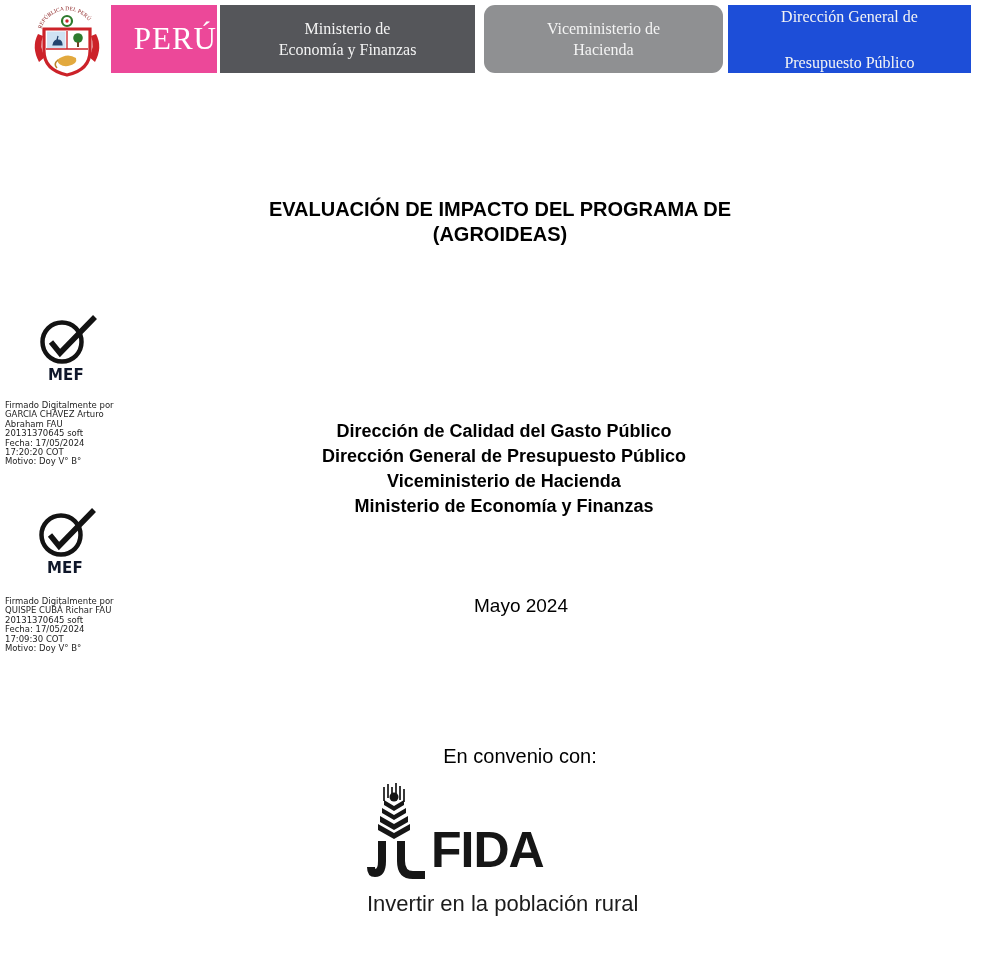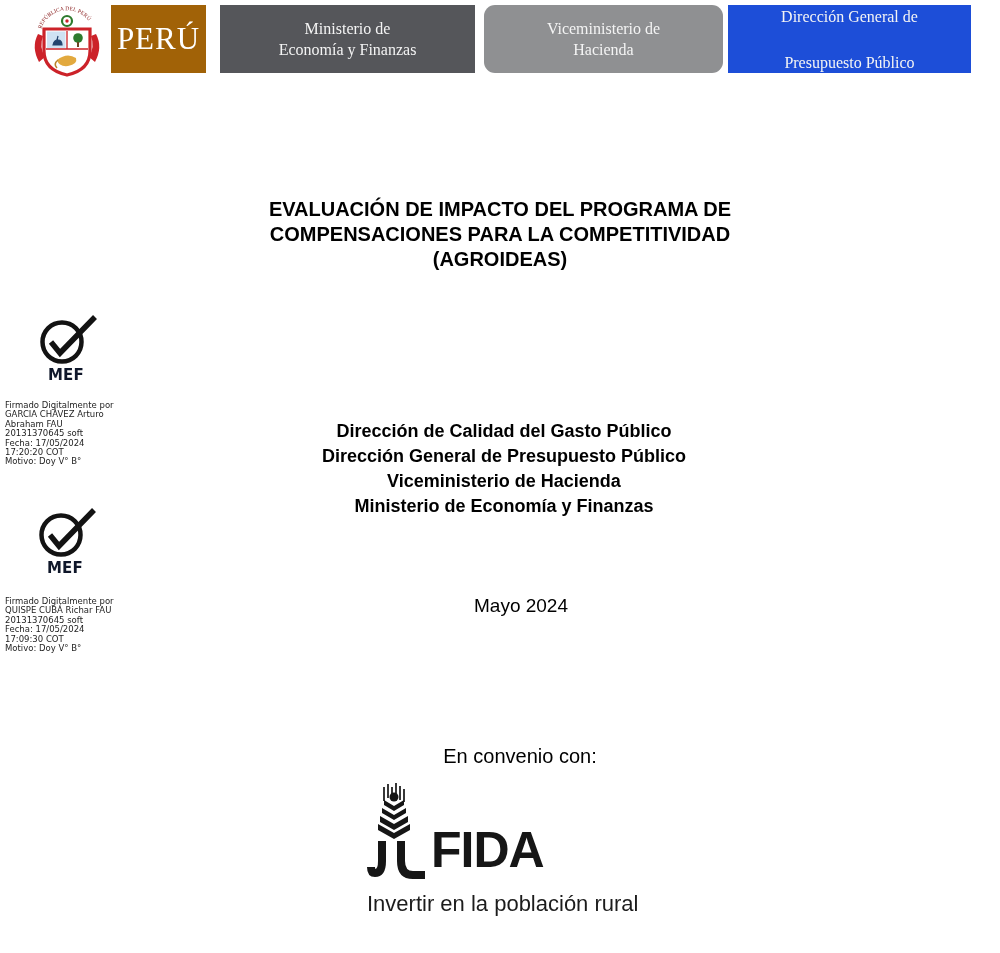--- a/index.html
+++ b/index.html
@@ -1,22 +1,22 @@
 <!DOCTYPE html>
 <html><head>
 <meta charset="utf-8">
 <style>
   html,body{margin:0;padding:0;background:#ffffff;}
   .page{position:relative;width:1000px;height:953px;background:#fff;
         font-family:"Liberation Sans",sans-serif;overflow:hidden;color:#000;}
 
   
   .coat{position:absolute;left:28px;top:2px;}
-  .peru-box{position:absolute;left:111px;top:5px;width:95px;height:68px;background:#a16207;
-            display:flex;align-items:center;justify-content:center;}
+  .peru-box{position:absolute;left:111px;top:5px;width:106px;height:68px;background:#ec4899;
+            display:flex;align-items:center;justify-content:flex-end;}
   .peru-box span{font-family:"Liberation Serif",serif;font-size:31px;color:#fff;letter-spacing:1px;}
   .hbox{position:absolute;top:5px;height:68px;display:flex;flex-direction:column;
         align-items:center;justify-content:center;text-align:center;
         font-family:"Liberation Serif",serif;font-size:16px;line-height:21px;color:#f4f4f4;}
   .hbox1{left:220px;width:255px;}
   .hbox2{left:484px;width:239px;border-radius:11px;}
   .hbox3{left:728px;width:243px;}
   .hbox span{display:block;font-family:Liberation Serif, serif;}
 
   
@@ -87,21 +87,20 @@
       <span>Hacienda</span>
     </div>
     <div class="hbox hbox3" style="background: #1d4ed8; gap: 25px;">
       <span>Dirección General de</span>
       <span>Presupuesto Público</span>
     </div>
   </header>
 
   <h1 class="doc-title">
     <span>EVALUACIÓN DE IMPACTO DEL PROGRAMA DE</span>
-    <span>COMPENSACIONES PARA LA COMPETITIVIDAD</span>
     <span>(AGROIDEAS)</span>
   </h1>
 
   <div class="stamp stamp1">
     <svg width="66" height="50" viewBox="0 0 66 50" xmlns="http://www.w3.org/2000/svg">
       <circle cx="29" cy="27" r="19.5" fill="none" stroke="#131313" stroke-width="4.5"></circle>
       <path d="M 18 27 L 27 38 L 62 2" fill="none" stroke="#131313" stroke-width="5.5"></path>
     </svg>
     <div class="mef-label">MEF</div>
   </div>

